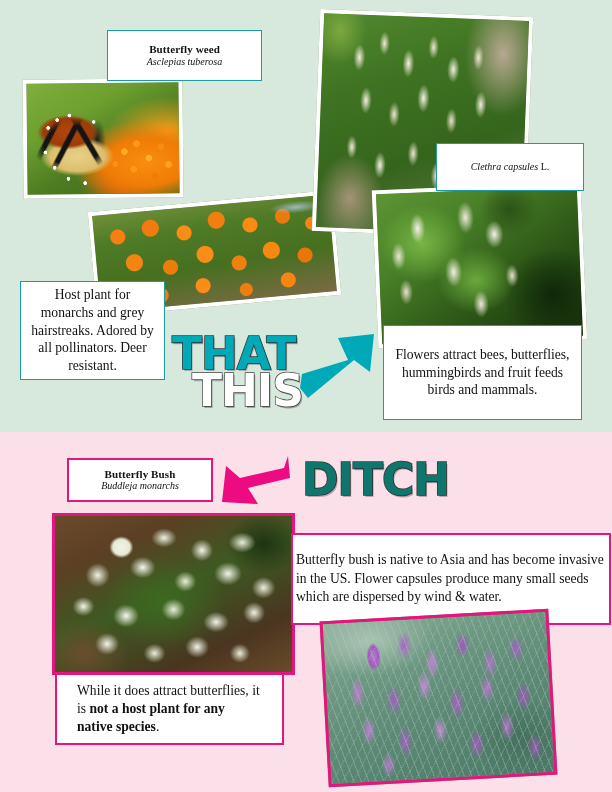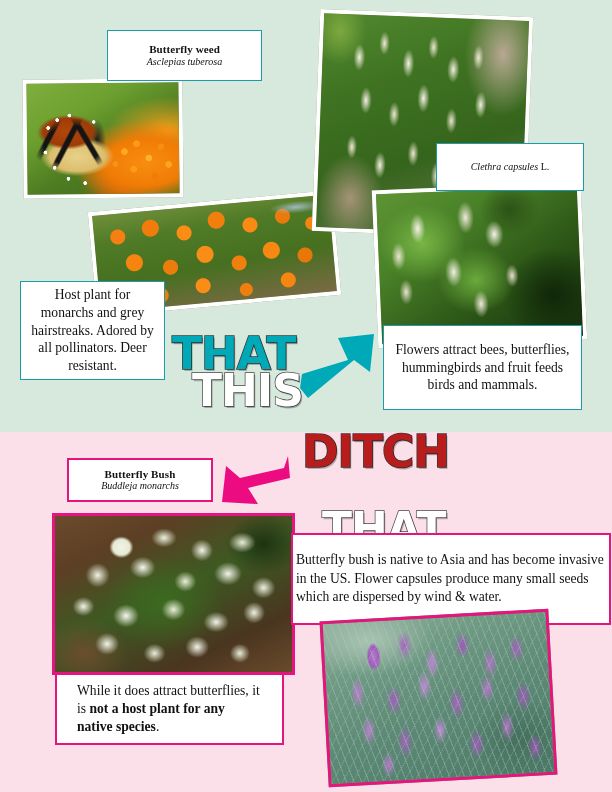--- a/index.html
+++ b/index.html
@@ -32,22 +32,22 @@
   .card .body b{font-weight:bold;}
 
   
   .slogan{position:absolute;font-family:"DejaVu Sans", sans-serif;font-weight:bold;
           letter-spacing:-1px;line-height:.84;}
   .word{display:block;font-size:44px;}
   .w-teal{color:#00a9b7;-webkit-text-stroke:1.6px #3a3a3a;paint-order:stroke fill;
           text-shadow:1.5px 1.5px 0 rgba(0,0,0,.25);}
   .w-white{color:#ffffff;-webkit-text-stroke:1.5px #4a4a4a;paint-order:stroke fill;
            text-shadow:1.5px 1.5px 0 rgba(0,0,0,.28);}
-  .w-mag{color:#b91c1c;-webkit-text-stroke:1.6px #3a3a3a;paint-order:stroke fill;
-         text-shadow:1.5px 1.5px 0 rgba(0,0,0,.25);}
+  .w-mag{color:#0f766e;-webkit-text-stroke:1.6px #3a3a3a;paint-order:stroke fill;
+         text-shadow:1.5px 1.5px 0 rgba(0,0,0,.25);margin-top:28px;}
 
   .arrow{position:absolute;}
 </style>
 </head>
 <body>
 
 <div id="stage">
 
   <div class="band-green"></div>
   <div class="band-pink"></div>
@@ -172,21 +172,21 @@
   <div class="card teal" style="left:436px;top:143px;width:148px;height:48px;">
     <div class="sci">
       <span>Clethra capsules</span><span style="font-style:normal"> L.</span>
     </div>
   </div>
 
   <div class="card teal" style="left:20px;top:281px;width:145px;height:99px;padding:4px 8px;">
     <div class="body">Host plant for monarchs and grey hairstreaks. Adored by all pollinators. Deer resistant.</div>
   </div>
 
-  <div class="card teal" style="left:383px;top:325px;width:199px;height:85px;padding:4px 7px;">
+  <div class="card teal" style="left:383px;top:325px;width:199px;height:95px;padding:4px 7px;">
     <div class="body">Flowers attract bees, butterflies, hummingbirds and fruit feeds birds and mammals.</div>
   </div>
 
   <div class="slogan" style="left:172px;top:336px;">
     <span class="word w-teal">THAT</span>
     <span class="word w-white" style="margin-left:20px;">THIS</span>
   </div>
 
   <svg class="arrow" style="left:300px;top:330px;" width="78" height="70" viewBox="0 0 78 70">
     <polygon points="0,58 2,44 48,30 38,8 74,4 70,42 54,30 8,68" fill="#00a9b7"></polygon>

